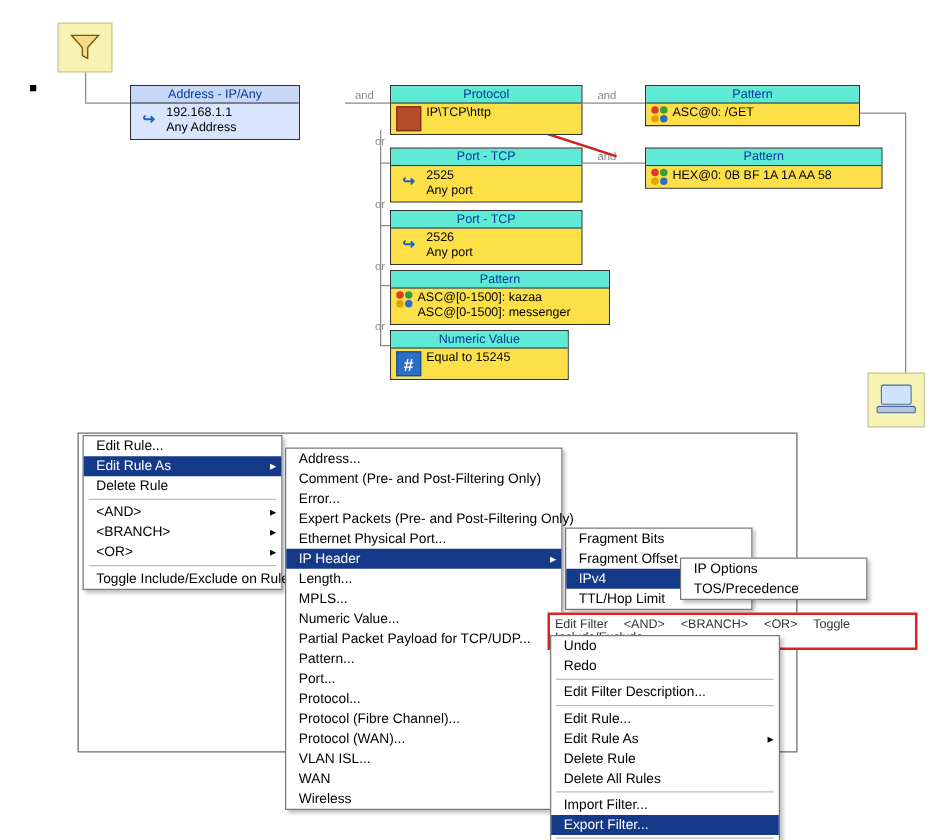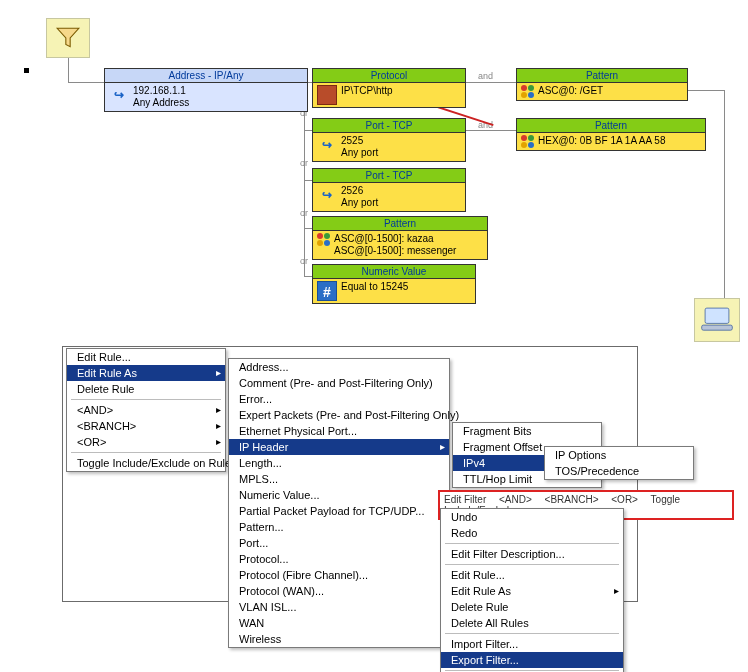--- a/index.html
+++ b/index.html
@@ -1,21 +1,21 @@
 <!DOCTYPE html>
 <html><head>
 <meta charset="utf-8">
 <style>
   html,body{margin:0;padding:0;font-family:Tahoma,Arial,sans-serif;font-size:11px;color:#000;background:#fff;width:748px;height:672px;}
   *{box-sizing:border-box;}
   .canvas{position:relative;width:748px;height:672px;}
   .bullet{position:absolute;left:24px;top:68px;width:5px;height:5px;background:#000;}
   
   .node{position:absolute;border:1px solid #333;background:#fff;}
-  .node .title{font-size:10px;color:#003a9b;text-align:center;border-bottom:1px solid #333;padding:1px 0;background:#84cc16;}
+  .node .title{font-size:10px;color:#003a9b;text-align:center;border-bottom:1px solid #333;padding:1px 0;background:#5eead4;}
   .node.sel .title{background:#c7d7f7;}
   .node .body{display:flex;align-items:flex-start;padding:2px 4px;gap:4px;background:#fde047;}
   .node.sel .body{background:#d9e4ff;}
   .node .txt{line-height:12px;font-size:10px;}
   .icon{width:20px;height:20px;display:flex;align-items:center;justify-content:center;font-size:12px;}
   .arrow{color:#1a63c6;font-weight:bold;}
   .dots4{display:grid;grid-template-columns:6px 6px;grid-auto-rows:6px;gap:1px;}
   .dots4 span{width:6px;height:6px;border-radius:50%;}
   .d-r{background:#d83a2b;}
   .d-g{background:#3a9b3a;}
@@ -71,21 +71,21 @@
   <div class="orlbl" style="left:300px;top:158px;">or</div>
   <div class="hline" style="left:304px;top:228px;width:10px;"></div>
   <div class="orlbl" style="left:300px;top:208px;">or</div>
   <div class="hline" style="left:304px;top:276px;width:10px;"></div>
   <div class="orlbl" style="left:300px;top:256px;">or</div>
   <div class="hline" style="left:688px;top:90px;width:36px;"></div>
   <div class="vline" style="left:724px;top:90px;height:210px;"></div>
 
   <div class="redline" style="left:370px;top:84px;width:130px;transform:rotate(18deg);"></div>
 
-  <div class="node sel" style="left:104px;top:68px;width:204px;">
+  <div class="node sel" style="left:104px;top:68px;width:136px;">
     <div class="title">Address - IP/Any</div>
     <div class="body">
       <div class="icon arrow">↪</div>
       <div class="txt">
         <div>192.168.1.1</div>
         <div>Any Address</div>
       </div>
     </div>
   </div>
 
@@ -154,21 +154,21 @@
           <span class="d-y"></span>
           <span class="d-b"></span>
         </div>
       <div class="txt">
         <div>ASC@[0-1500]: kazaa</div>
         <div>ASC@[0-1500]: messenger</div>
       </div>
     </div>
   </div>
 
-  <div class="node" style="left:312px;top:264px;width:164px;">
+  <div class="node" style="left:312px;top:264px;width:143px;">
     <div class="title">Numeric Value</div>
     <div class="body">
       <div class="hash">#</div>
       <div class="txt">Equal to 15245</div>
     </div>
   </div>
 
   <div class="laptop">
     <svg viewBox="0 0 40 32">
         <rect x="6" y="2" width="28" height="18" rx="2" fill="#cfe3ff" stroke="#4a6aa0"></rect>

